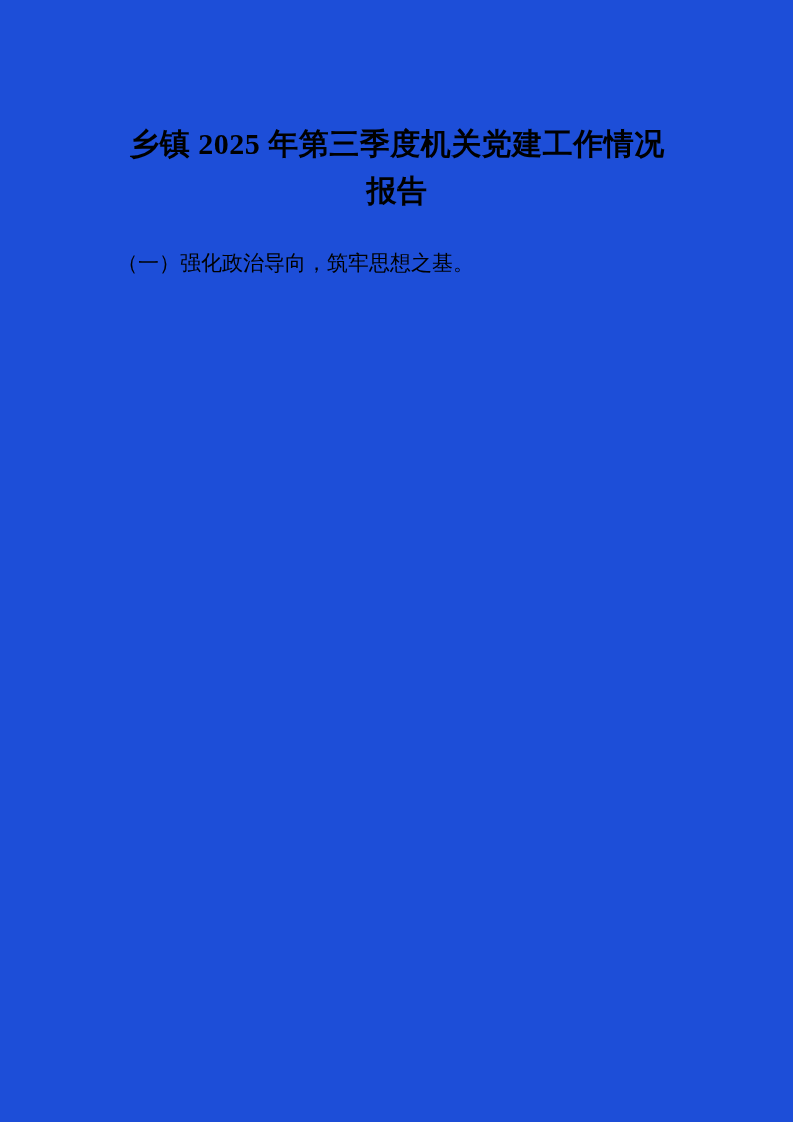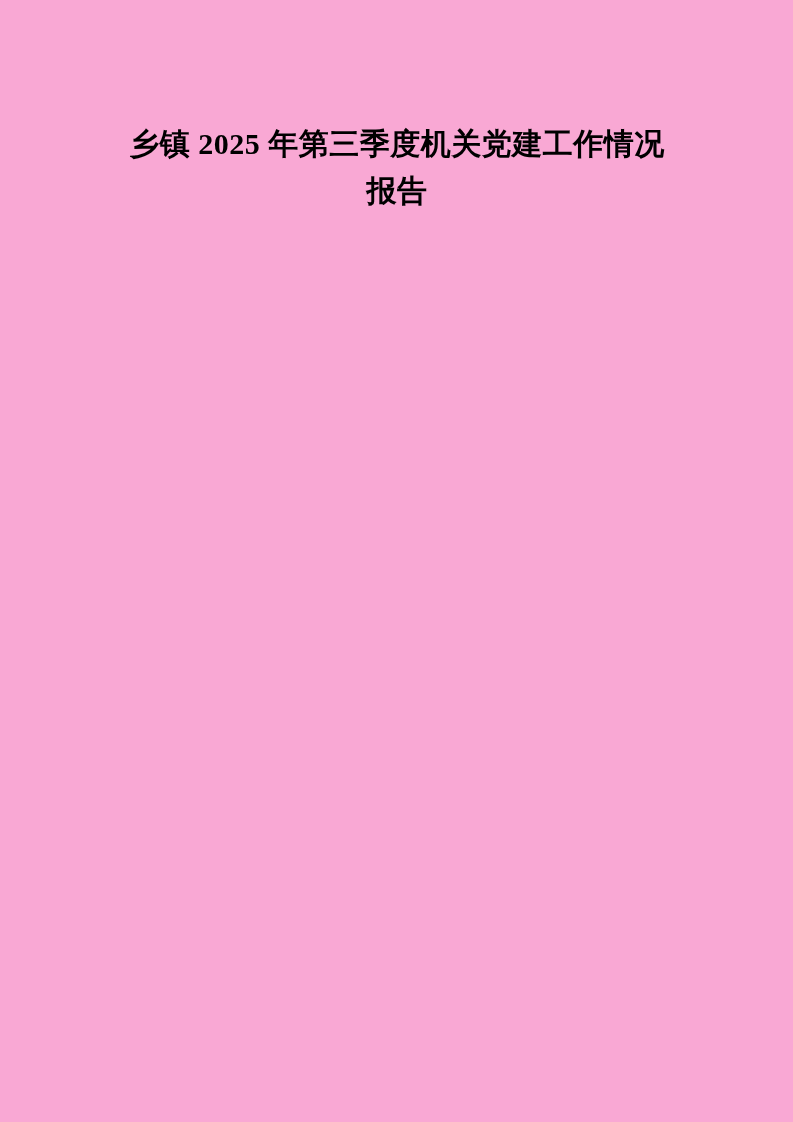--- a/index.html
+++ b/index.html
@@ -47,21 +47,22 @@
     margin: 0;
     font-size: 21px;
     line-height: 41.5px;
     font-weight: normal;
     text-align: left;
   }
 </style>
 </head>
 <body>
 
-<div class="page" style="background: #f9a8d4; color: rgb(0, 0, 0);">
+<div class="page" style="background: #1d4ed8; color: rgb(0, 0, 0);">
   <div class="content">
     <h1 class="doc-title">乡镇 2025 年第三季度机关党建工作情况报告</h1>
 
 
 
+    <h3 class="heading">（一）强化政治导向，筑牢思想之基。</h3>
 
   </div>
 </div>
 
 </body></html>

